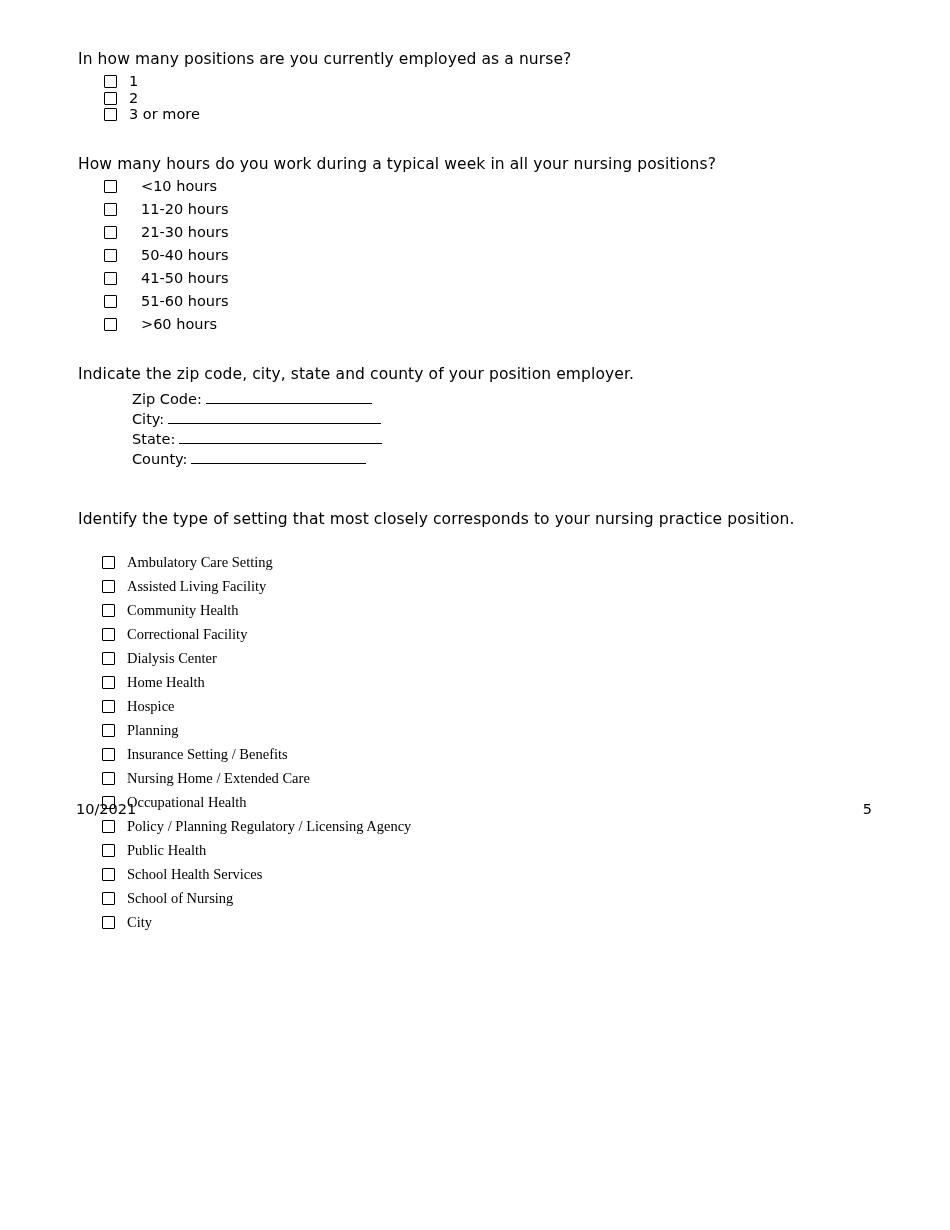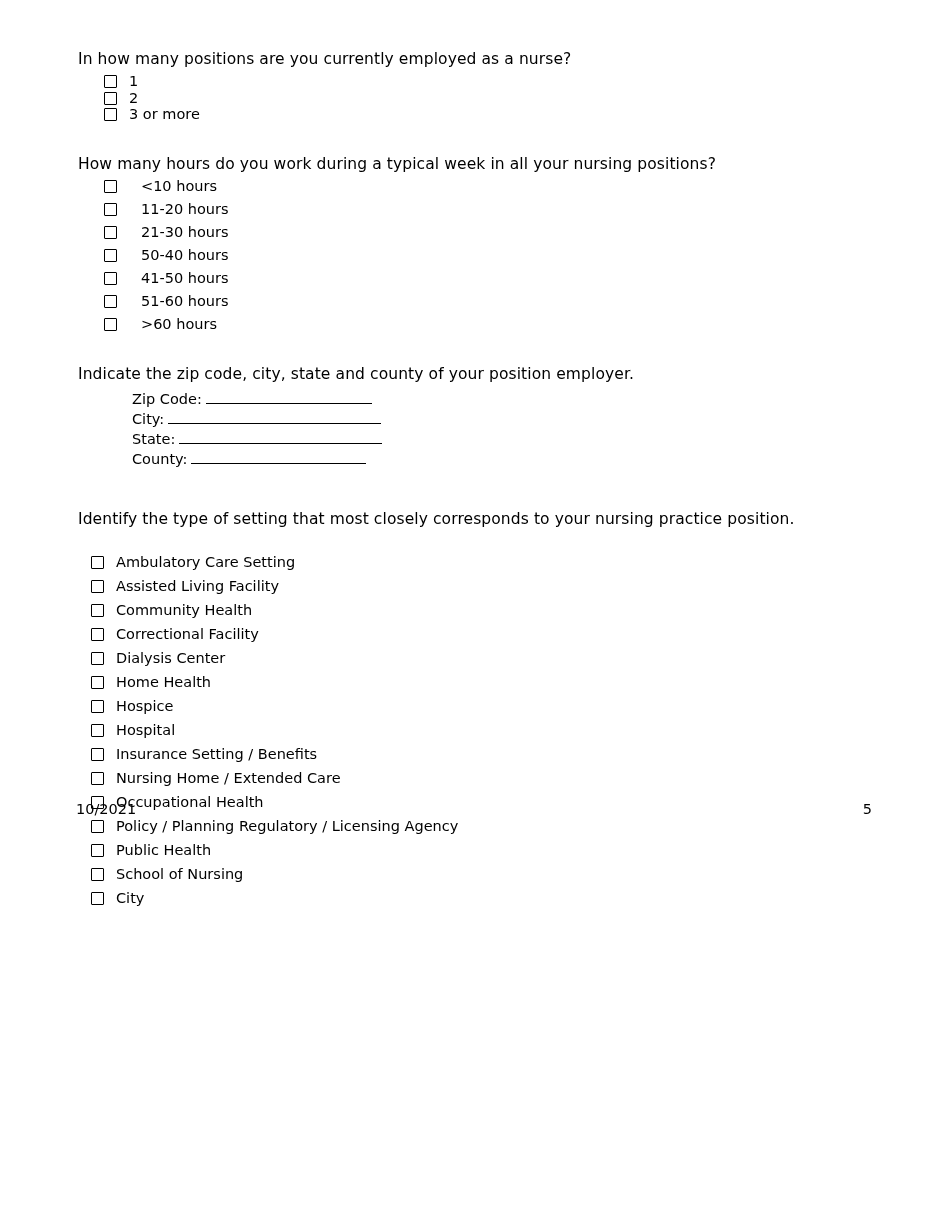--- a/index.html
+++ b/index.html
@@ -39,21 +39,21 @@
   }
   .opt {
     display: flex;
     align-items: center;
     margin-left: 26px;
     font-size: 14.5px;
     line-height: 1.0;
   }
   .opt.tight { margin-bottom: 2px; }
   .opt.loose { margin-bottom: 8.5px; gap: 12px; }
-  .opt.setting { margin-bottom: 9.5px; margin-left: 13px; }
+  .opt.setting { margin-bottom: 9.5px; margin-left: 24px; font-family: Liberation Serif, serif; }
 
   .checkbox {
     width: 11px;
     height: 11px;
     border: 1.6px solid #000;
     display: inline-block;
     flex: 0 0 auto;
     margin-right: 12px;
     background: #fff;
     border-radius: 1px;
@@ -209,41 +209,45 @@
       <li class="opt setting">
         <span class="checkbox"></span>
         <span class="opt-label">Home Health</span>
       </li>
       <li class="opt setting">
         <span class="checkbox"></span>
         <span class="opt-label">Hospice</span>
       </li>
       <li class="opt setting">
         <span class="checkbox"></span>
-        <span class="opt-label">Hospital</span>
+        <span class="opt-label">Planning</span>
       </li>
       <li class="opt setting">
         <span class="checkbox"></span>
         <span class="opt-label">Insurance Setting / Benefits</span>
       </li>
       <li class="opt setting">
         <span class="checkbox"></span>
         <span class="opt-label">Nursing Home / Extended Care</span>
       </li>
       <li class="opt setting">
         <span class="checkbox"></span>
         <span class="opt-label">Occupational Health</span>
       </li>
       <li class="opt setting">
         <span class="checkbox"></span>
         <span class="opt-label">Policy / Planning Regulatory / Licensing Agency</span>
       </li>
       <li class="opt setting">
         <span class="checkbox"></span>
         <span class="opt-label">Public Health</span>
+      </li>
+      <li class="opt setting">
+        <span class="checkbox"></span>
+        <span class="opt-label">School Health Services</span>
       </li>
       <li class="opt setting">
         <span class="checkbox"></span>
         <span class="opt-label">School of Nursing</span>
       </li>
       <li class="opt setting">
         <span class="checkbox"></span>
         <span class="opt-label">City</span>
       </li>
     </ul>

